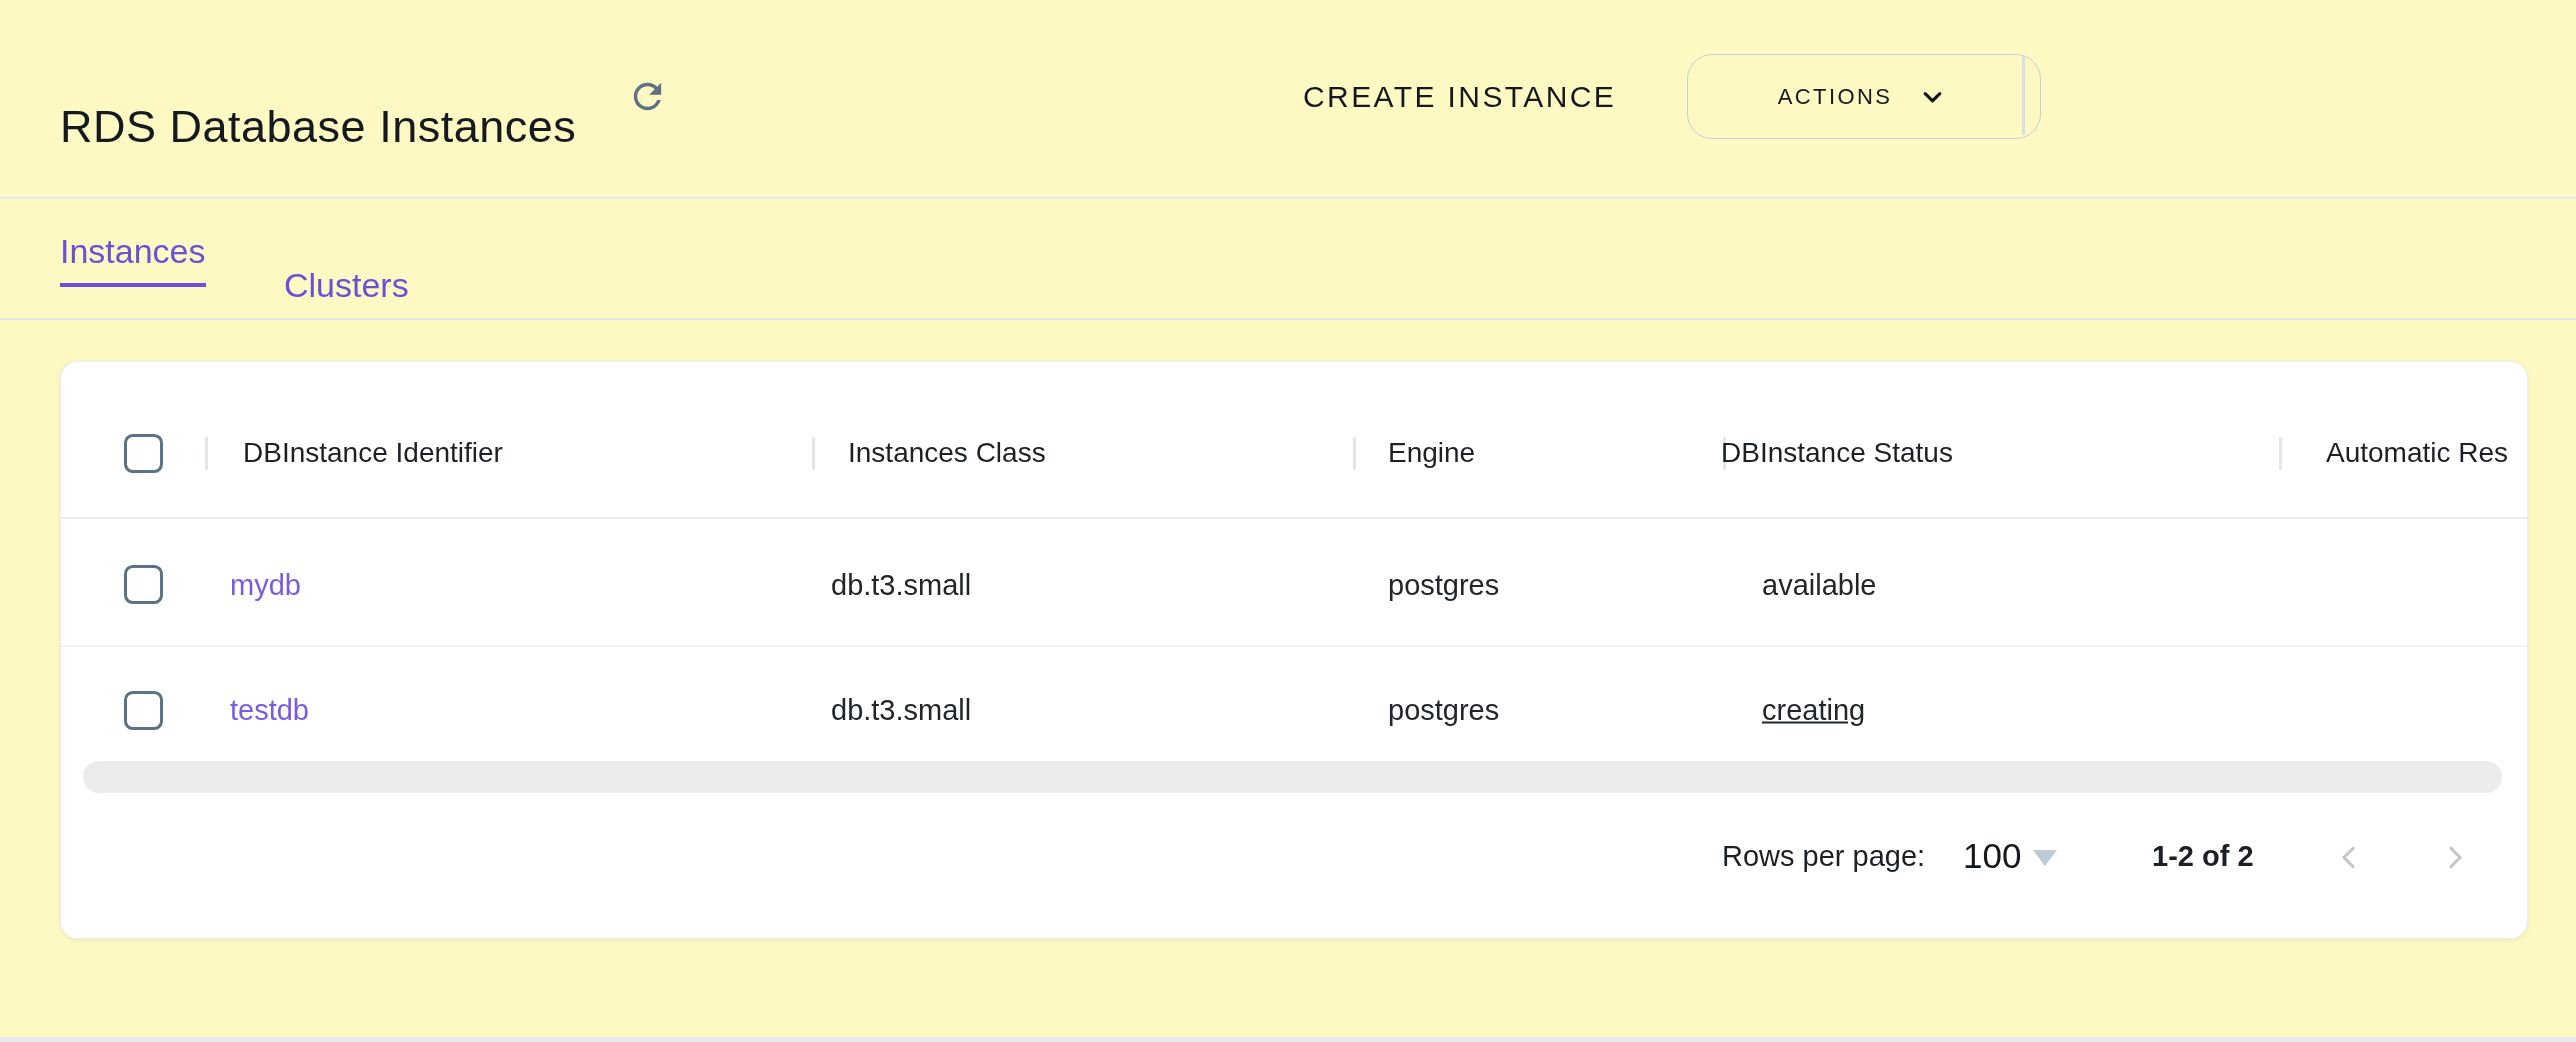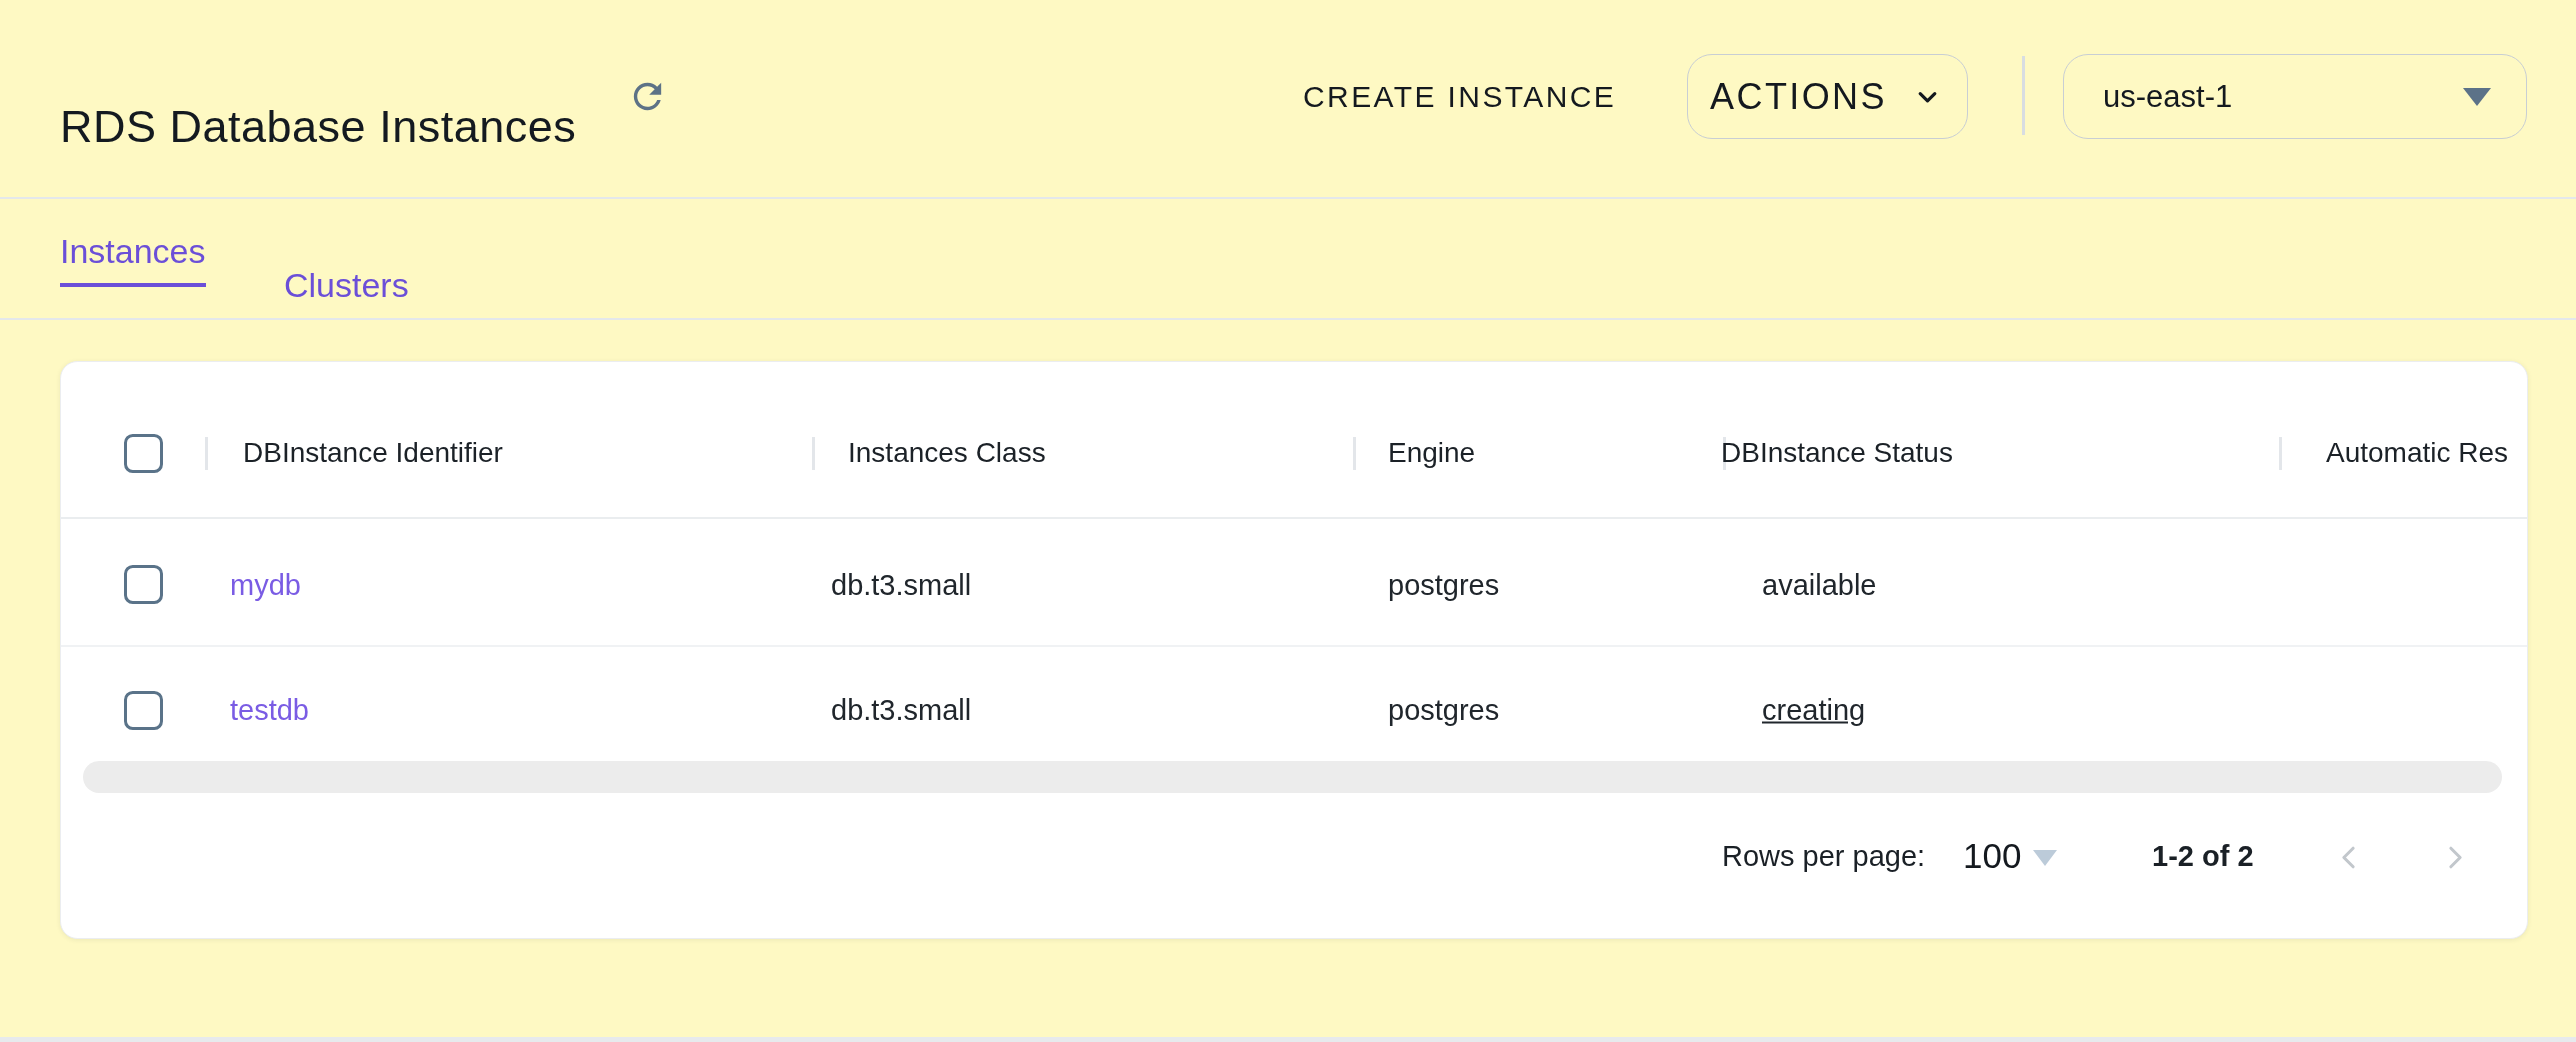--- a/index.html
+++ b/index.html
@@ -6,21 +6,21 @@
   body{font-family:"Liberation Sans","DejaVu Sans",sans-serif;}
   .app{position:relative;width:2576px;height:1042px;background:#fef9c3;overflow:hidden;color:#171c22;}
   .abs{position:absolute;}
   .vcenter{transform:translateY(-50%);white-space:nowrap;}
 
   
   .page-title{left:60px;top:97px;font-size:45px;font-weight:500;letter-spacing:0.5px;color:#141a20;}
   .refresh{left:627px;top:76px;width:41px;height:41px;cursor:pointer;}
   .create-btn{left:1303px;top:97px;font-size:30px;font-weight:500;letter-spacing:2.4px;color:#14191f;cursor:pointer;background:none;border:none;padding:0;font-family:inherit;}
   .pill{box-sizing:border-box;height:85px;border:1.9px solid #c8ced4;border-radius:25px;background:transparent;display:flex;align-items:center;cursor:pointer;}
-  .actions-btn{left:1687px;top:54px;width:281px;justify-content:center;gap:23px;font-family:inherit;font-size:36px;font-weight:500;letter-spacing:2.4px;color:#14191f;}
+  .actions-btn{left:1687px;top:54px;width:354px;justify-content:center;gap:23px;font-family:inherit;font-size:22px;font-weight:500;letter-spacing:2.4px;color:#14191f;}
   .header-vdivider{left:2022px;top:56px;width:2.9px;height:79px;background:#d8dde1;}
   .region-select{left:2063px;top:54px;width:464px;padding:0 35px 0 39px;justify-content:space-between;font-size:31px;color:#14191f;}
   .caret-down{width:0;height:0;border-left:14.5px solid transparent;border-right:14.5px solid transparent;border-top:18.4px solid #5c7288;}
 
   .hdivider{left:0;width:2576px;height:1.9px;background:#e4e8eb;}
 
   
   .tab{top:232px;font-size:34px;color:#6b4fd8;text-decoration:none;cursor:pointer;}
   .tab.active{padding-bottom:11.6px;border-bottom:4.8px solid #6b4fd8;}
 
@@ -59,24 +59,20 @@
 
   <div class="abs pill actions-btn">
     <span>ACTIONS</span>
     <svg width="35" height="35" viewBox="0 0 24 24">
       <path d="M7 10l5 5 5-5" fill="none" stroke="#14191f" stroke-width="2.2" stroke-linecap="round" stroke-linejoin="round"></path>
     </svg>
   </div>
 
   <div class="abs header-vdivider"></div>
 
-  <div class="abs pill region-select">
-    <span>us-east-1</span>
-    <span class="caret-down"></span>
-  </div>
 
   <div class="abs hdivider" style="top:197px;"></div>
 
   <a class="abs tab active" style="left:60px;">Instances</a>
   <a class="abs tab" style="left:284px;margin-top:34px;">Clusters</a>
 
   <div class="abs hdivider" style="top:318px;"></div>
 
   <section class="abs card">
 

